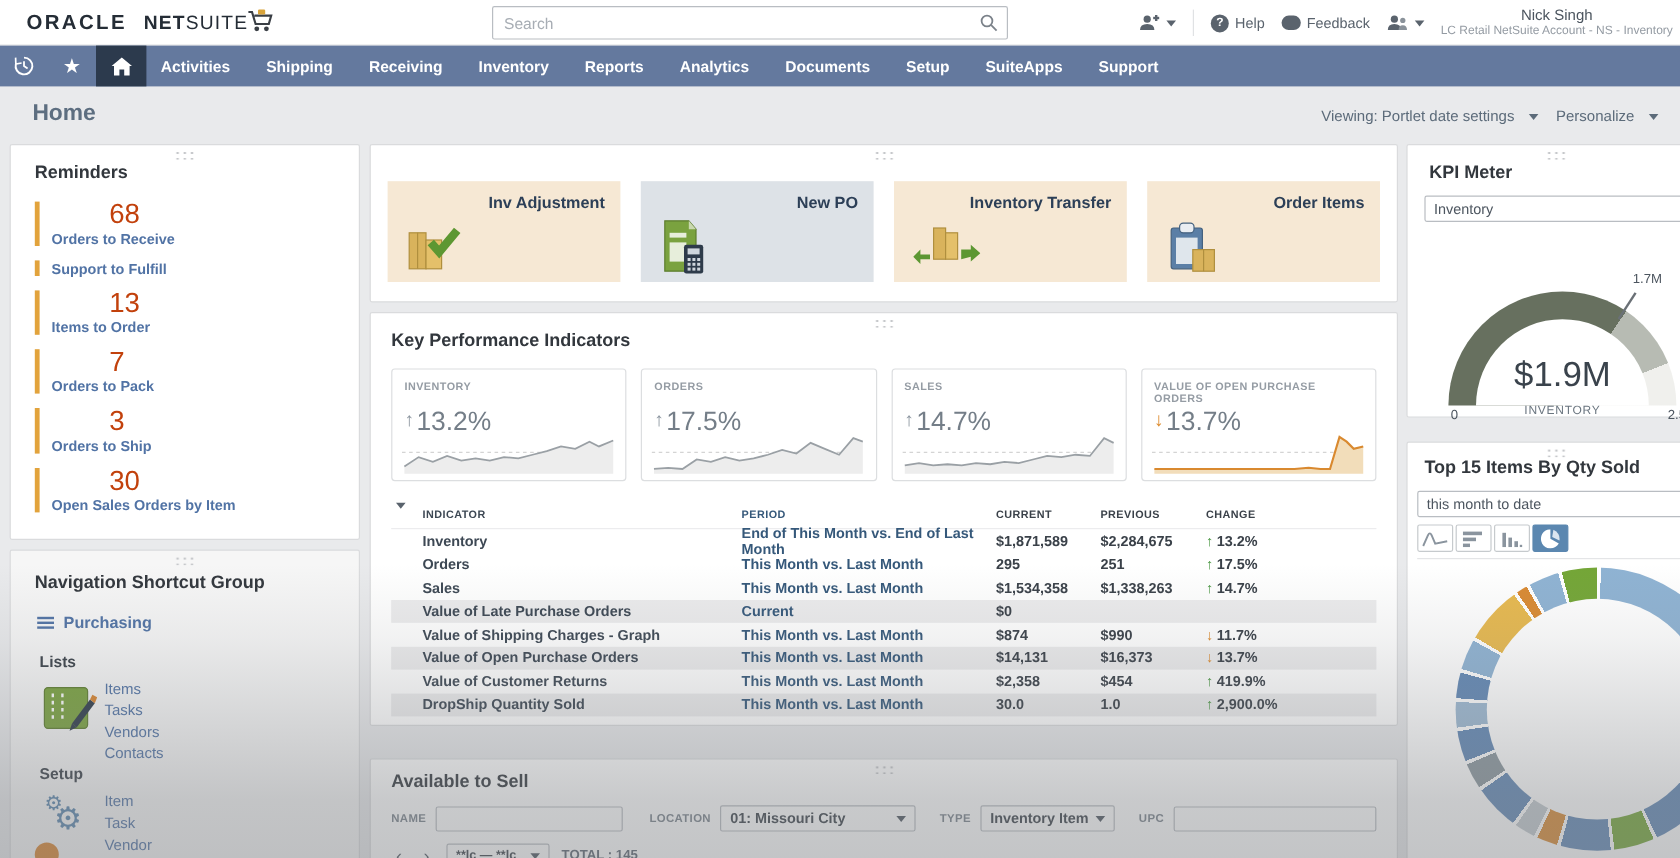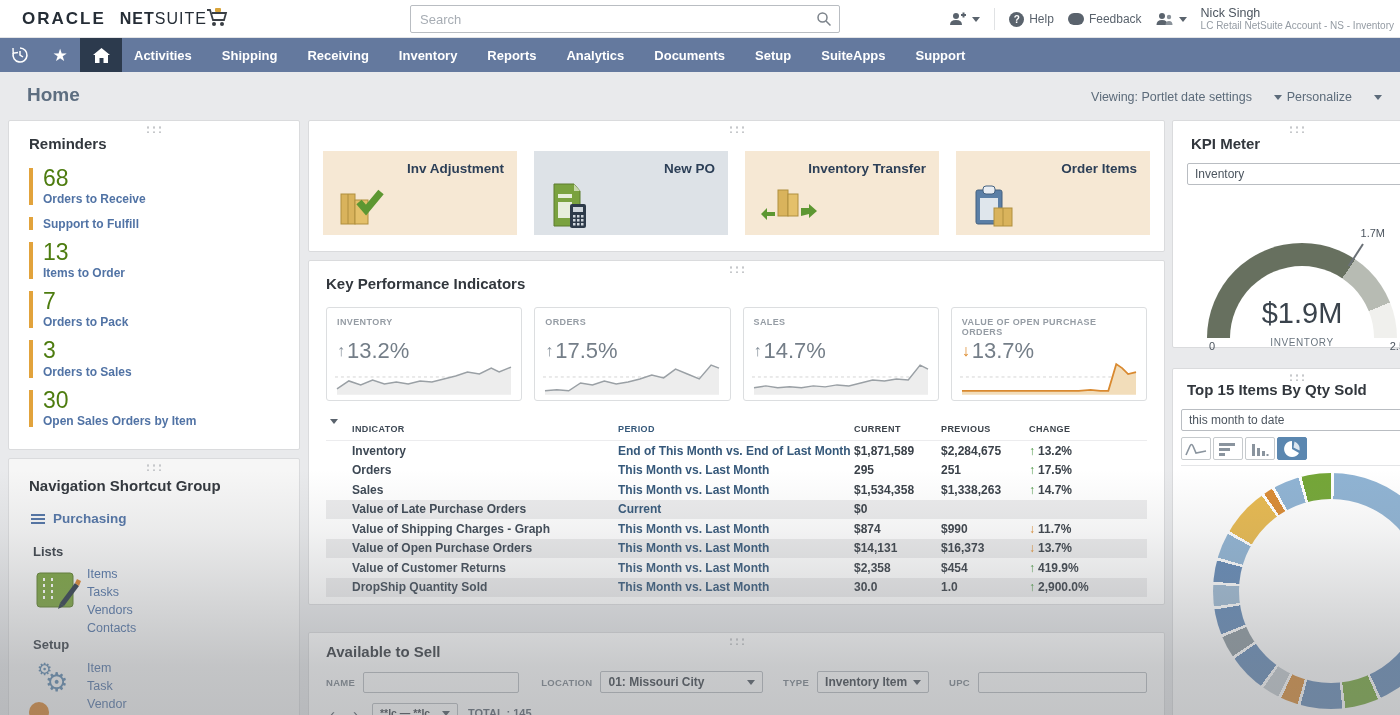--- a/index.html
+++ b/index.html
@@ -22,56 +22,56 @@
   .search-ico { position:absolute; right:8px; top:6px; }
   .top-right { position:absolute; right:0; top:0; height:38px; display:flex; align-items:center; gap:14px;
     padding-right:4px; white-space:nowrap; }
   .tr-item { display:flex; align-items:center; gap:5px; font-size:12px; color:#5a636d; cursor:pointer; }
   .vdiv { width:1px; height:22px; background:#e0e2e4; }
   .circle-ico { width:15px; height:15px; border-radius:50%; background:#5a636d; color:#fff;
     font-size:10px; font-weight:700; display:flex; align-items:center; justify-content:center; }
   .bubble-ico { width:16px; height:12px; border-radius:6px; background:#5a636d; position:relative; }
   .bubble-ico::after { content:""; position:absolute; left:3px; bottom:-3px; border:3px solid transparent;
     border-top-color:#5a636d; }
-  .user-block { line-height:1.15; padding-right:2px; }
+  .user-block { line-height:1.15; padding-right:2px;text-align:center; }
   .user-name { font-size:12.5px; color:#4c555f; }
   .user-acct { font-size:10px; color:#949ba3; }
   .caret { width:0; height:0; border-left:4px solid transparent; border-right:4px solid transparent;
     border-top:5px solid #5a636d; display:inline-block; }
 
   
   .navbar { position:absolute; top:38px; left:0; width:1400px; height:34px; background:#64799e;
     display:flex; align-items:stretch; z-index:20; }
   .nav-ico-btn { width:40px; display:flex; align-items:center; justify-content:center; cursor:pointer; }
   .nav-ico-btn.home { background:#2c3a4d; width:42px; }
   .nav-star { color:#ffffff; font-size:17px; line-height:1; }
   .nav-items { display:flex; align-items:center; gap:30px; margin-left:12px; }
   .nav-item { color:#ffffff; font-size:13px; font-weight:700; cursor:pointer; }
 
   
   .page-head { position:absolute; top:78px; left:0; width:1400px; height:38px; }
   .page-title { position:absolute; left:27px; top:6px; font-size:19px; font-weight:700; color:#5d6e80; }
-  .head-ctrl { position:absolute; top:12px; font-size:12.5px; color:#5c6b7a; display:flex; align-items:center; gap:22px; cursor:pointer; }
+  .head-ctrl { position:absolute; top:12px; font-size:12.5px; color:#5c6b7a; display:flex; align-items:center; gap:12px; cursor:pointer; }
   .head-ctrl .caret { border-top-color:#5c6b7a; }
   .ctrl-viewing { right:118px; }
   .ctrl-personalize { right:18px; }
 
   
   .portlet { position:absolute; background:#ffffff; border:1px solid #dadbdd; border-radius:2px; }
   .drag-dots { position:absolute; top:4px; left:50%; margin-left:-9px; width:18px; height:8px;
     background-image:radial-gradient(circle, #c6c8cb 1px, transparent 1.3px); background-size:6px 5px; cursor:move; }
   .portlet-title { font-size:15px; font-weight:700; color:#32373d; }
 
   
   .p-reminders { left:8px; top:120px; width:292px; height:330px; }
   .p-reminders .portlet-title { position:absolute; left:20px; top:14px; }
   .rem-list { position:absolute; left:20px; top:42px; right:14px; }
   .rem-item { position:relative; padding:3px 0 6px 14px; cursor:pointer; }
   .rem-bar { position:absolute; left:0; top:5px; bottom:7px; width:4px; background:#e2a33c; }
-  .rem-count { font-size:23px; color:#4d7c0f; line-height:1.05; }
+  .rem-count { font-size:23px; color:#c2410c; line-height:1.05;margin-left:48px; }
   .rem-label { font-size:12px; color:#5173a5; font-weight:700; margin-top:2px; }
 
   .p-shortcuts { left:8px; top:458px; width:292px; height:330px; background:#f6f6f6; }
   .p-shortcuts .portlet-title { position:absolute; left:20px; top:18px; }
   .sc-group { position:absolute; left:22px; top:52px; display:flex; align-items:center; gap:8px; cursor:pointer; }
   .burger { width:14px; height:10px; border-top:2px solid #5173a5; border-bottom:2px solid #5173a5; position:relative; }
   .burger::after { content:""; position:absolute; left:0; right:0; top:2px; height:2px; background:#5173a5; }
   .sc-group-label { font-size:13.5px; font-weight:700; color:#5173a5; }
   .sc-heading { position:absolute; left:24px; font-size:13px; font-weight:700; color:#3a4149; }
   .sc-h-lists { top:85px; }
@@ -108,21 +108,21 @@
 
   .kpi-table { position:absolute; left:17px; right:17px; top:156px; font-size:12px; }
   .thead { display:flex; align-items:center; height:24px; border-bottom:1px solid #ececee;
     font-size:9px; font-weight:700; letter-spacing:.4px; color:#949ba3; }
   .trow { display:flex; align-items:center; height:19.5px; }
   .trow.striped { background:#ececed; }
   .c-caret { width:26px; padding-left:4px; }
   .filter-caret { width:0; height:0; border-left:4px solid transparent; border-right:4px solid transparent;
     border-top:5px solid #5a636d; cursor:pointer; }
   .c-ind { width:266px; color:#3d4854; font-weight:600; }
-  .c-per { width:236px; color:#35587a; font-weight:700; }
+  .c-per { width:212px; color:#35587a; font-weight:700; }
   .c-cur { width:87px; color:#3a4149; font-weight:600; }
   .c-prev { width:88px; color:#3a4149; font-weight:600; }
   .c-chg { flex:1; font-weight:700; color:#3a4149; display:flex; align-items:center; gap:3px; }
   .t-arrow.up { color:#47953f; }
   .t-arrow.down { color:#dd8b2e; }
 
   
   .p-ats { left:308px; top:632px; width:857px; height:110px; }
   .p-ats .portlet-title { position:absolute; left:17px; top:10px; }
   .ats-form { position:absolute; left:17px; right:17px; top:38px; display:flex; align-items:center; gap:8px; }
@@ -292,21 +292,21 @@
         <div class="rem-label">Items to Order</div>
       </div>
       <div class="rem-item">
         <span class="rem-bar"></span>
         <div class="rem-count">7</div>
         <div class="rem-label">Orders to Pack</div>
       </div>
       <div class="rem-item">
         <span class="rem-bar"></span>
         <div class="rem-count">3</div>
-        <div class="rem-label">Orders to Sales</div>
+        <div class="rem-label">Orders to Ship</div>
       </div>
       <div class="rem-item">
         <span class="rem-bar"></span>
         <div class="rem-count">30</div>
         <div class="rem-label">Open Sales Orders by Item</div>
       </div>
     </div>
   </section>
 
   <section class="portlet p-shortcuts">

